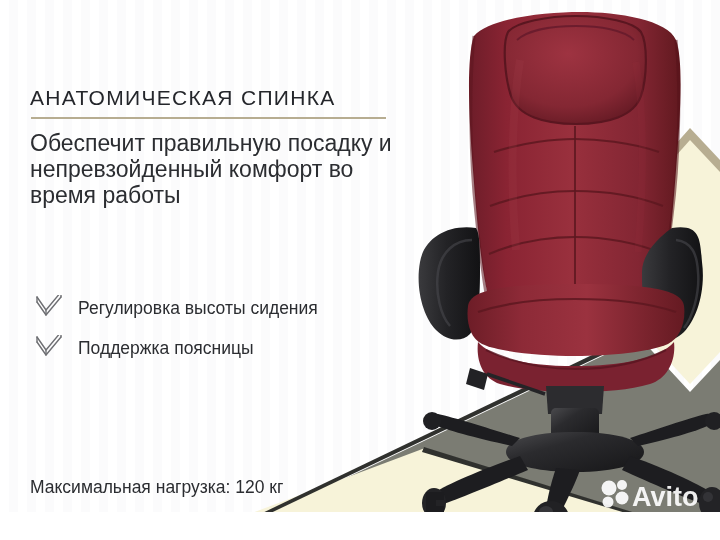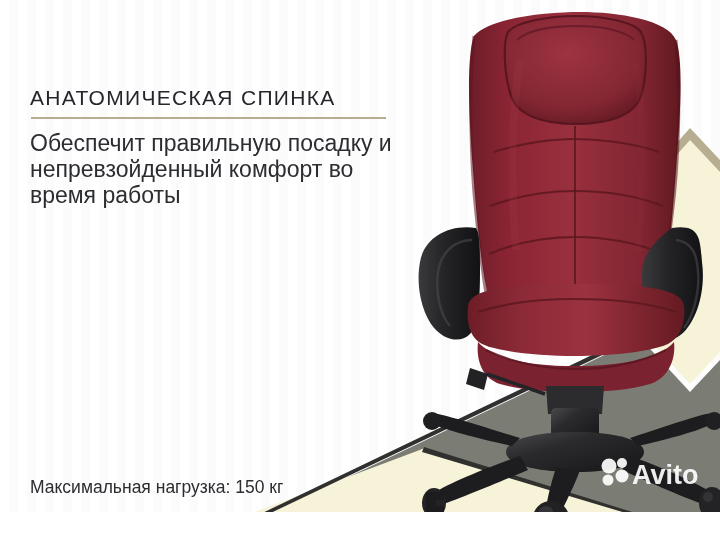--- a/index.html
+++ b/index.html
@@ -72,21 +72,21 @@
   }
 
   .maxload{
     position:absolute;left:0;top:477px;
     font-size:17.5px;color:#2b2d31;font-weight:400;
     white-space:nowrap;
   }
 
   
   .avito{
-    position:absolute;right:8px;bottom:22px;
+    position:absolute;right:8px;bottom:0;
     display:flex;align-items:flex-end;
     opacity:.92;
   }
   .avito svg{display:block;}
 </style>
 </head>
 <body>
 
 <div id="stage">
 
@@ -248,26 +248,46 @@
   <div class="panel">
 
     <div class="title">АНАТОМИЧЕСКАЯ СПИНКА</div>
 
     <div class="title-rule"></div>
 
     <div class="subtitle">Обеспечит правильную посадку и непревзойденный комфорт во время работы</div>
 
     <div class="checklist">
 
-
+      <div class="check-row">
+        <span class="check-icon">
+          <svg width="30" height="26" viewBox="0 0 30 26" xmlns="http://www.w3.org/2000/svg">
+            <path d="M3,7 L12,20 L27,2" fill="none" stroke="#6e6f73" stroke-width="1.4" stroke-linecap="round" stroke-linejoin="round"></path>
+            <path d="M3,2 L12,15 L27,-3" fill="none" stroke="#6e6f73" stroke-width="1.4" stroke-linecap="round" stroke-linejoin="round"></path>
+            <path d="M3,2 L3,7 M27,2 L27,-3 M12,20 L12,15" fill="none" stroke="#6e6f73" stroke-width="1.4" stroke-linecap="round"></path>
+          </svg>
+        </span>
+        <span class="check-label">Регулировка высоты сидения</span>
+      </div>
+
+      <div class="check-row">
+        <span class="check-icon">
+          <svg width="30" height="26" viewBox="0 0 30 26" xmlns="http://www.w3.org/2000/svg">
+            <path d="M3,7 L12,20 L27,2" fill="none" stroke="#6e6f73" stroke-width="1.4" stroke-linecap="round" stroke-linejoin="round"></path>
+            <path d="M3,2 L12,15 L27,-3" fill="none" stroke="#6e6f73" stroke-width="1.4" stroke-linecap="round" stroke-linejoin="round"></path>
+            <path d="M3,2 L3,7 M27,2 L27,-3 M12,20 L12,15" fill="none" stroke="#6e6f73" stroke-width="1.4" stroke-linecap="round"></path>
+          </svg>
+        </span>
+        <span class="check-label">Поддержка поясницы</span>
+      </div>
 
 
     </div>
 
-    <div class="maxload">Максимальная нагрузка: 150 кг</div>
+    <div class="maxload">Максимальная нагрузка: 120 кг</div>
   </div>
 
   <div class="avito">
     <svg width="112" height="34" viewBox="0 0 112 34" xmlns="http://www.w3.org/2000/svg">
       <g fill="#ffffff">
         <circle cx="9" cy="10" r="7.5"></circle>
         <circle cx="22" cy="7" r="5"></circle>
         <circle cx="8" cy="24" r="5.5"></circle>
         <circle cx="22" cy="20" r="6.5"></circle>
       </g>

